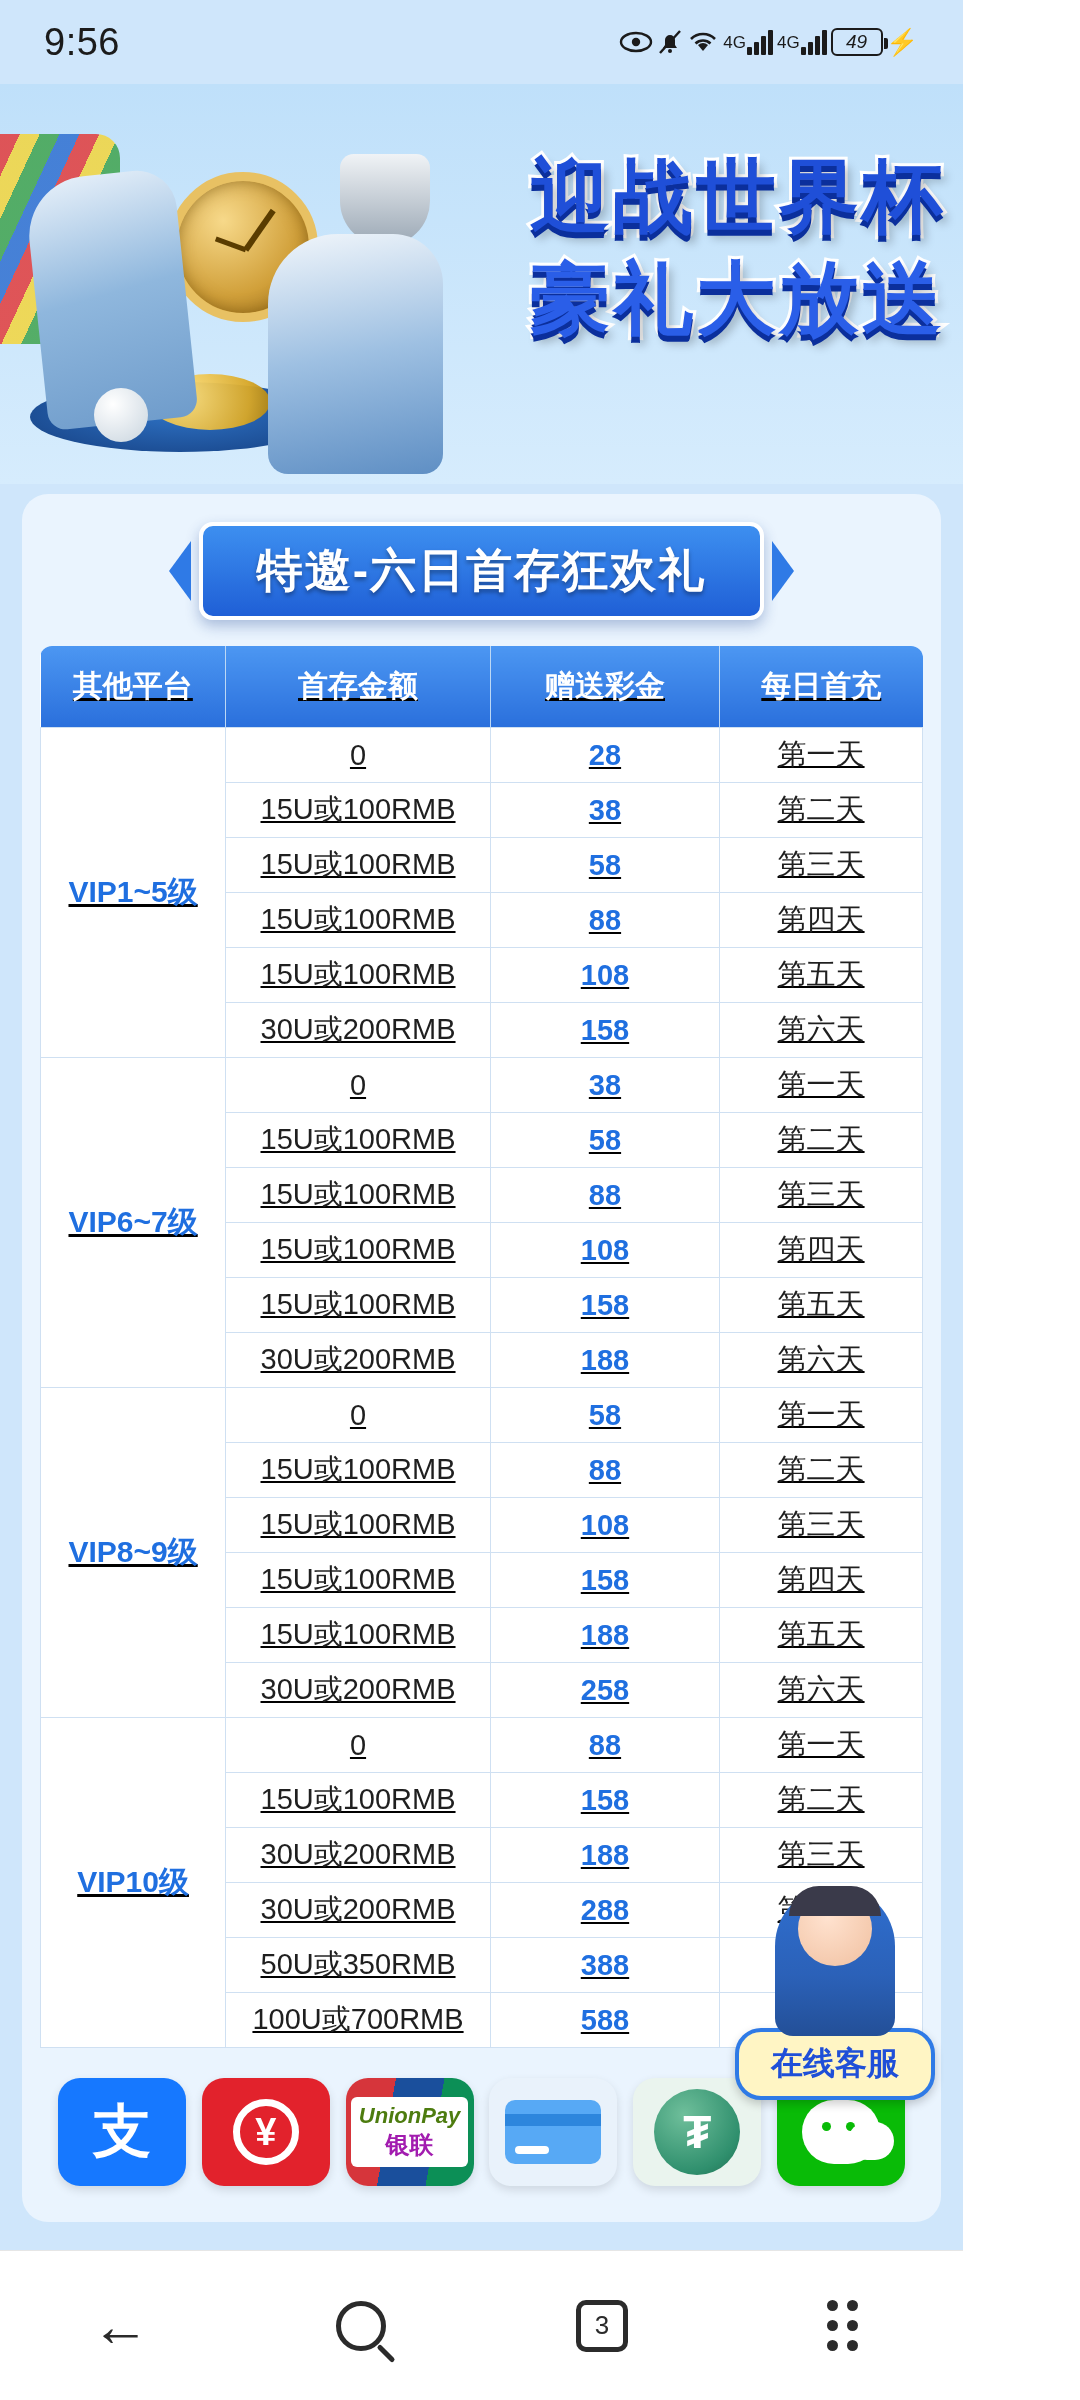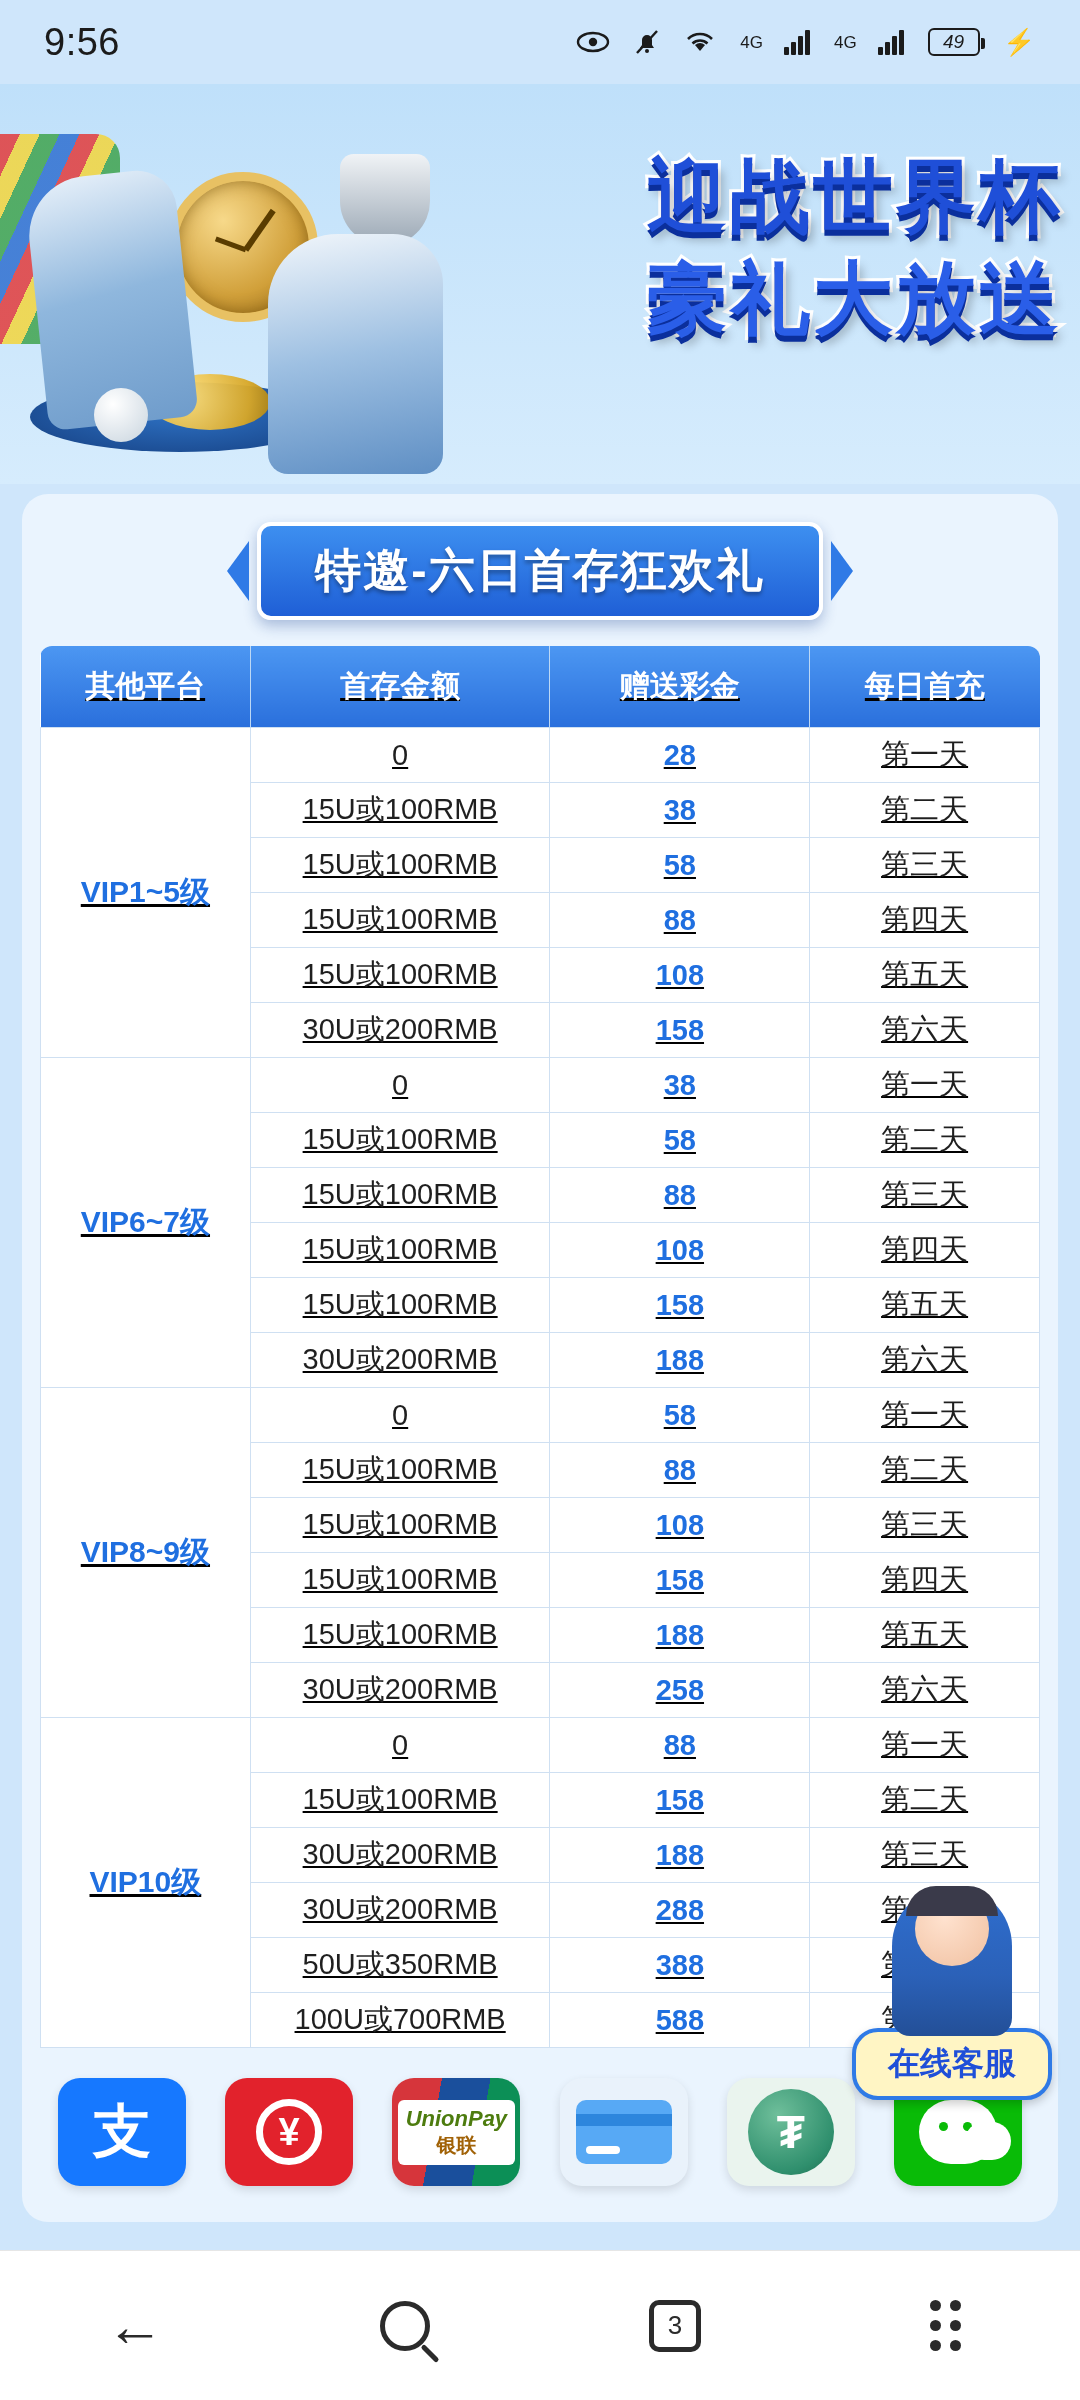--- a/index.html
+++ b/index.html
@@ -4,41 +4,41 @@
 <style>
   * { box-sizing: border-box; margin: 0; padding: 0; }
   html, body {
     width: 1080px; height: 2400px;
     font-family: "Liberation Sans", sans-serif;
     background: #ffffff;
     overflow: hidden;
   }
   .phone {
     position: relative;
-    width: 1080px; height: 2400px;
+    width: 963px; height: 2400px;
     background: #cfe6fb;
     display: flex; flex-direction: column;
   }
 
   
   .statusbar {
     height: 84px;
     background: #cfe6fb;
     display: flex; align-items: center;
     padding: 0 44px;
     flex: 0 0 auto;
   }
   .status-time {
     font-size: 38px;
     color: #1b1b1b;
     letter-spacing: 0.5px;
   }
   .status-right {
     margin-left: auto;
-    display: flex; align-items: center; gap: 24px;
+    display: flex; align-items: center; gap: 4px;
   }
   .status-icon { display: inline-flex; align-items: center; }
   .sig-bars { display: inline-flex; align-items: flex-end; gap: 2px; height: 26px; }
   .sig-bars i { display: block; width: 5px; background: #1b1b1b; border-radius: 1px; }
   .sig-bars i:nth-child(1) { height: 8px; }
   .sig-bars i:nth-child(2) { height: 13px; }
   .sig-bars i:nth-child(3) { height: 19px; }
   .sig-bars i:nth-child(4) { height: 25px; }
   .net-label { font-size: 17px; color: #1b1b1b; line-height: 1; margin-right: -3px; }
   .battery {
@@ -223,21 +223,21 @@
   .pay-unionred .ring {
     width: 66px; height: 66px; border: 7px solid #fff; border-radius: 50%;
     display: flex; align-items: center; justify-content: center;
   }
   .pay-unionred .ring span { color: #fff; font-size: 38px; font-weight: bold; }
   .pay-unionpay { background: linear-gradient(100deg,#d6353b 0 34%,#1a4f9c 34% 67%,#0c8f56 67% 100%); }
   .pay-unionpay .up {
     background: #fff; border-radius: 6px; padding: 6px 8px; text-align: center;
   }
   .pay-unionpay .up b { display: block; font-size: 22px; color: #4d7c0f; font-style: italic; }
-  .pay-unionpay .up i { display: block; font-size: 20px; color: #a16207; font-style: normal; font-weight: bold; }
+  .pay-unionpay .up i { display: block; font-size: 24px; color: #a21caf; font-style: normal; font-weight: bold; }
   .pay-card { background: #e9f2fb; }
   .pay-card .cardshape {
     width: 96px; height: 64px; border-radius: 10px; background: #57a9f5; position: relative;
   }
   .pay-card .cardshape:before {
     content: ""; position: absolute; left: 0; right: 0; top: 14px; height: 12px; background: #2d86dd;
   }
   .pay-card .cardshape:after {
     content: ""; position: absolute; left: 10px; bottom: 10px; width: 34px; height: 8px;
     background: #ffffff; border-radius: 4px;

